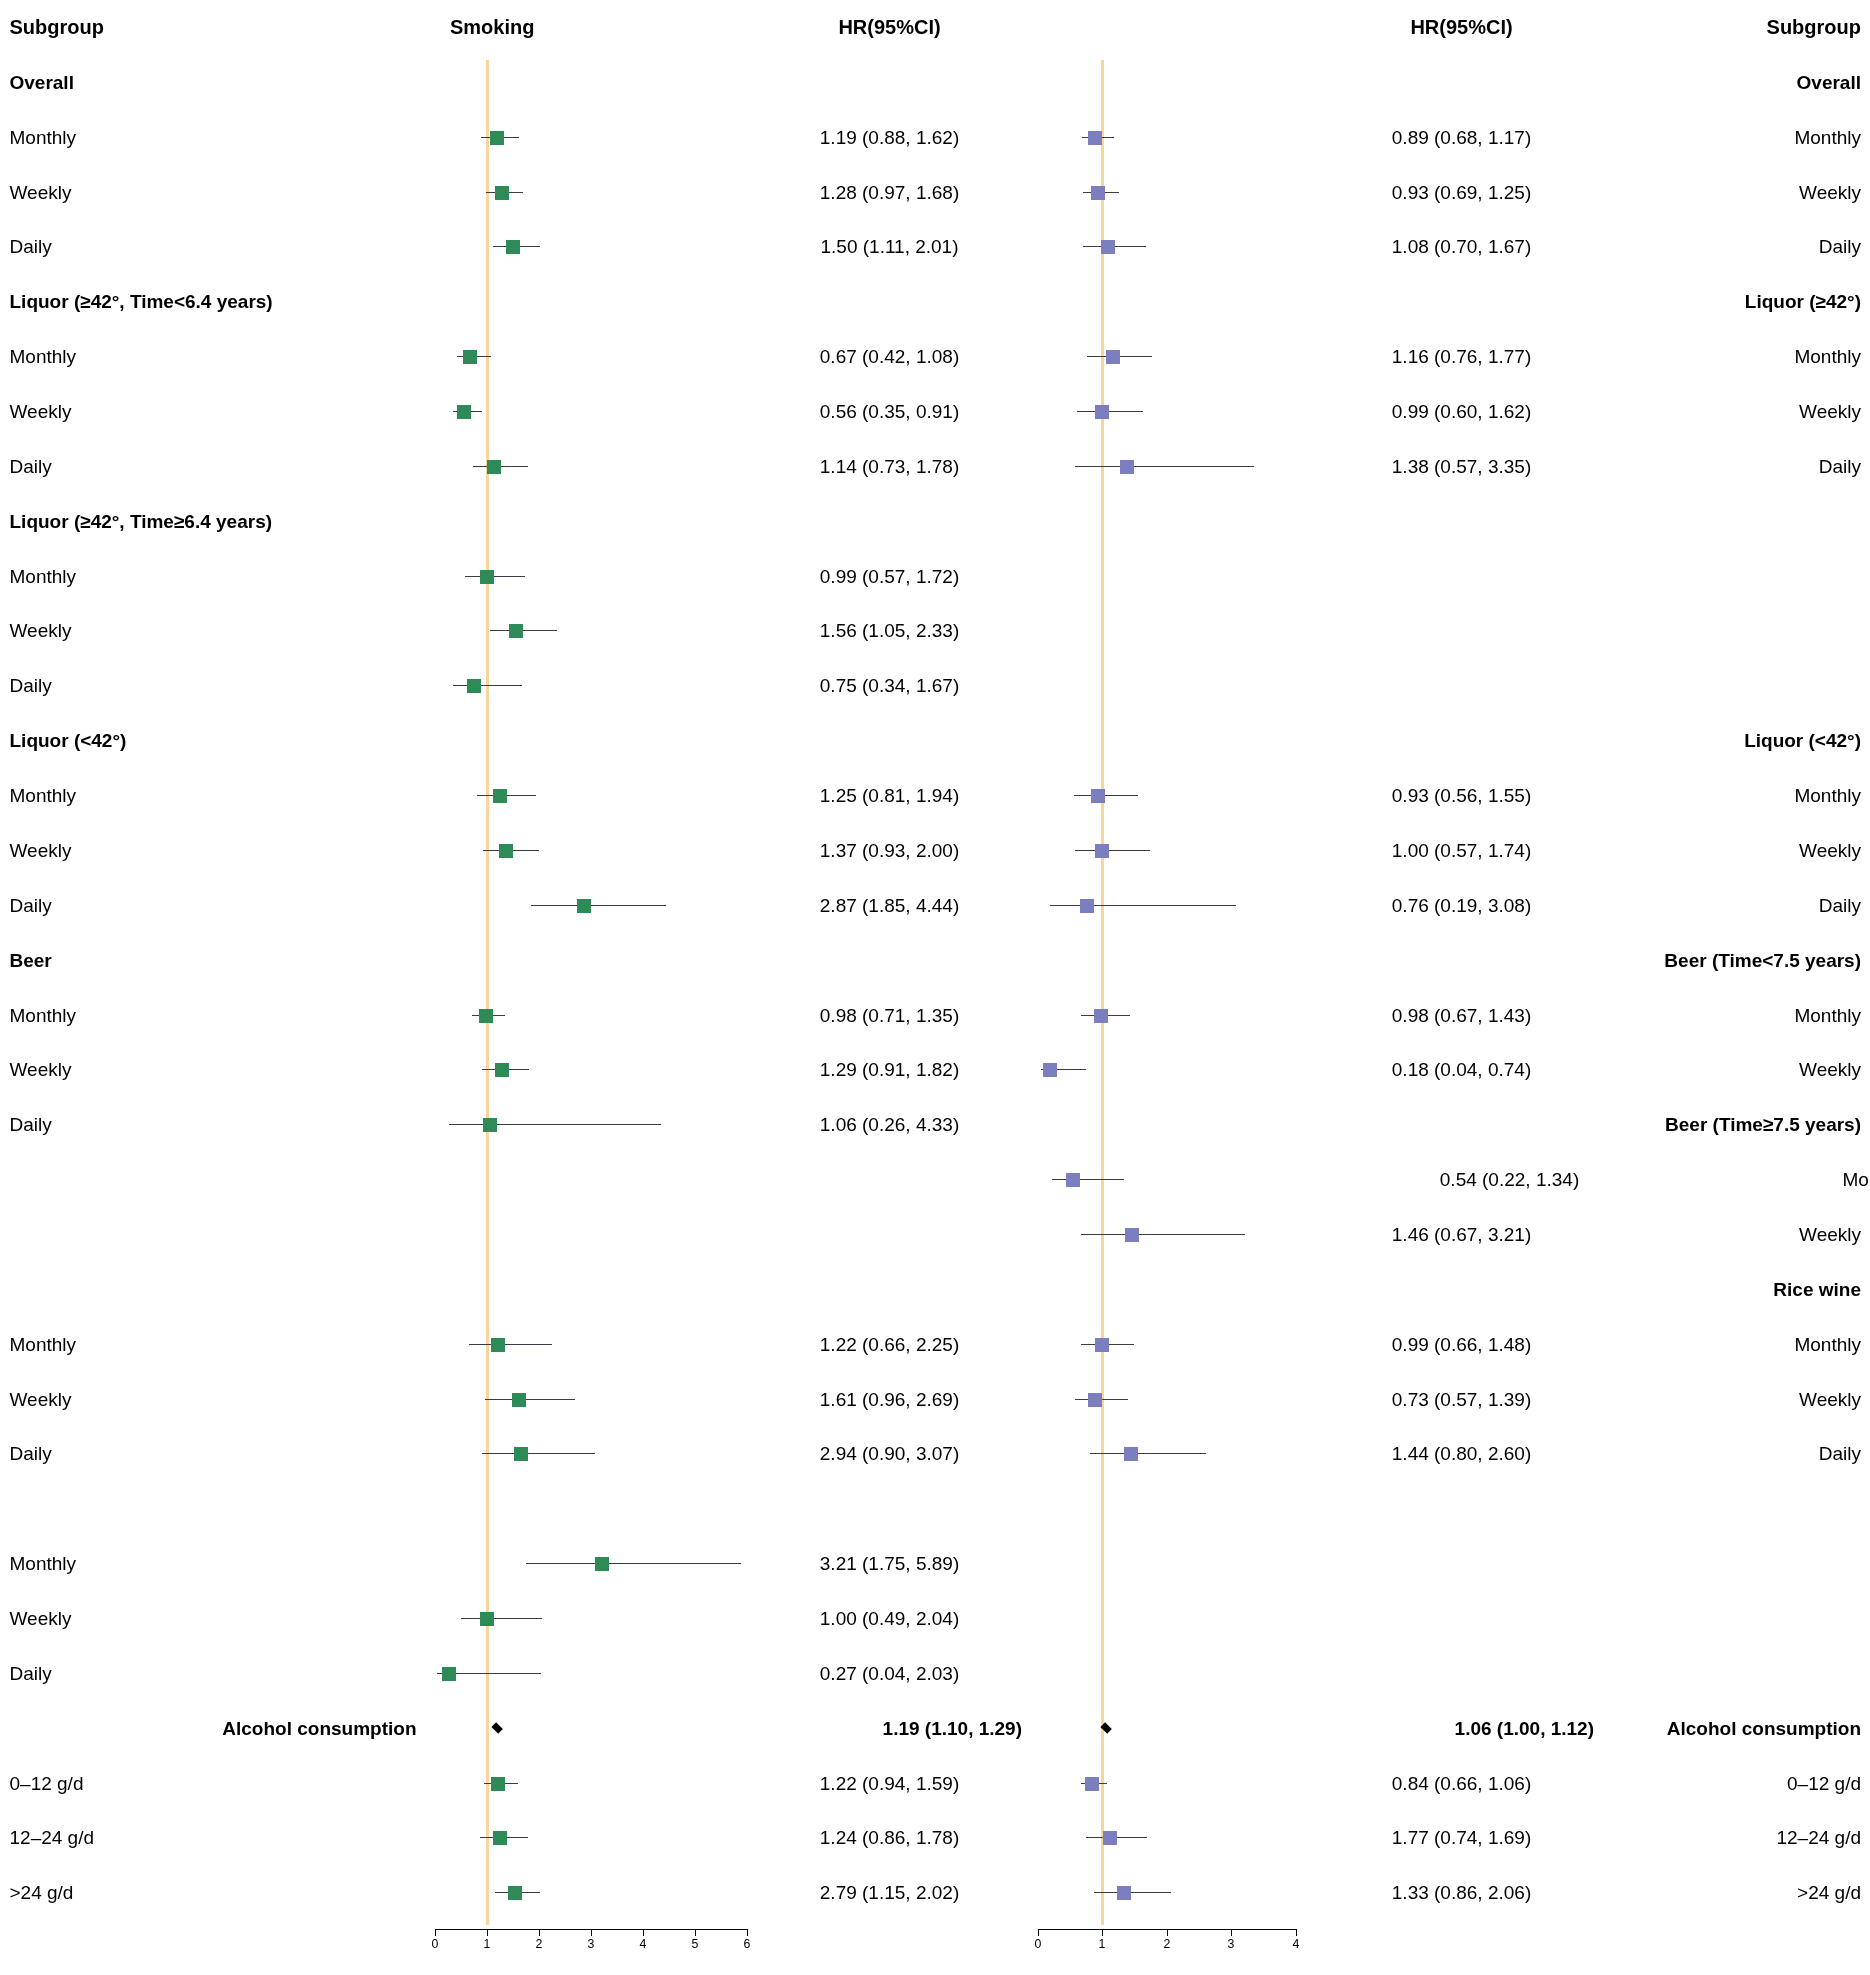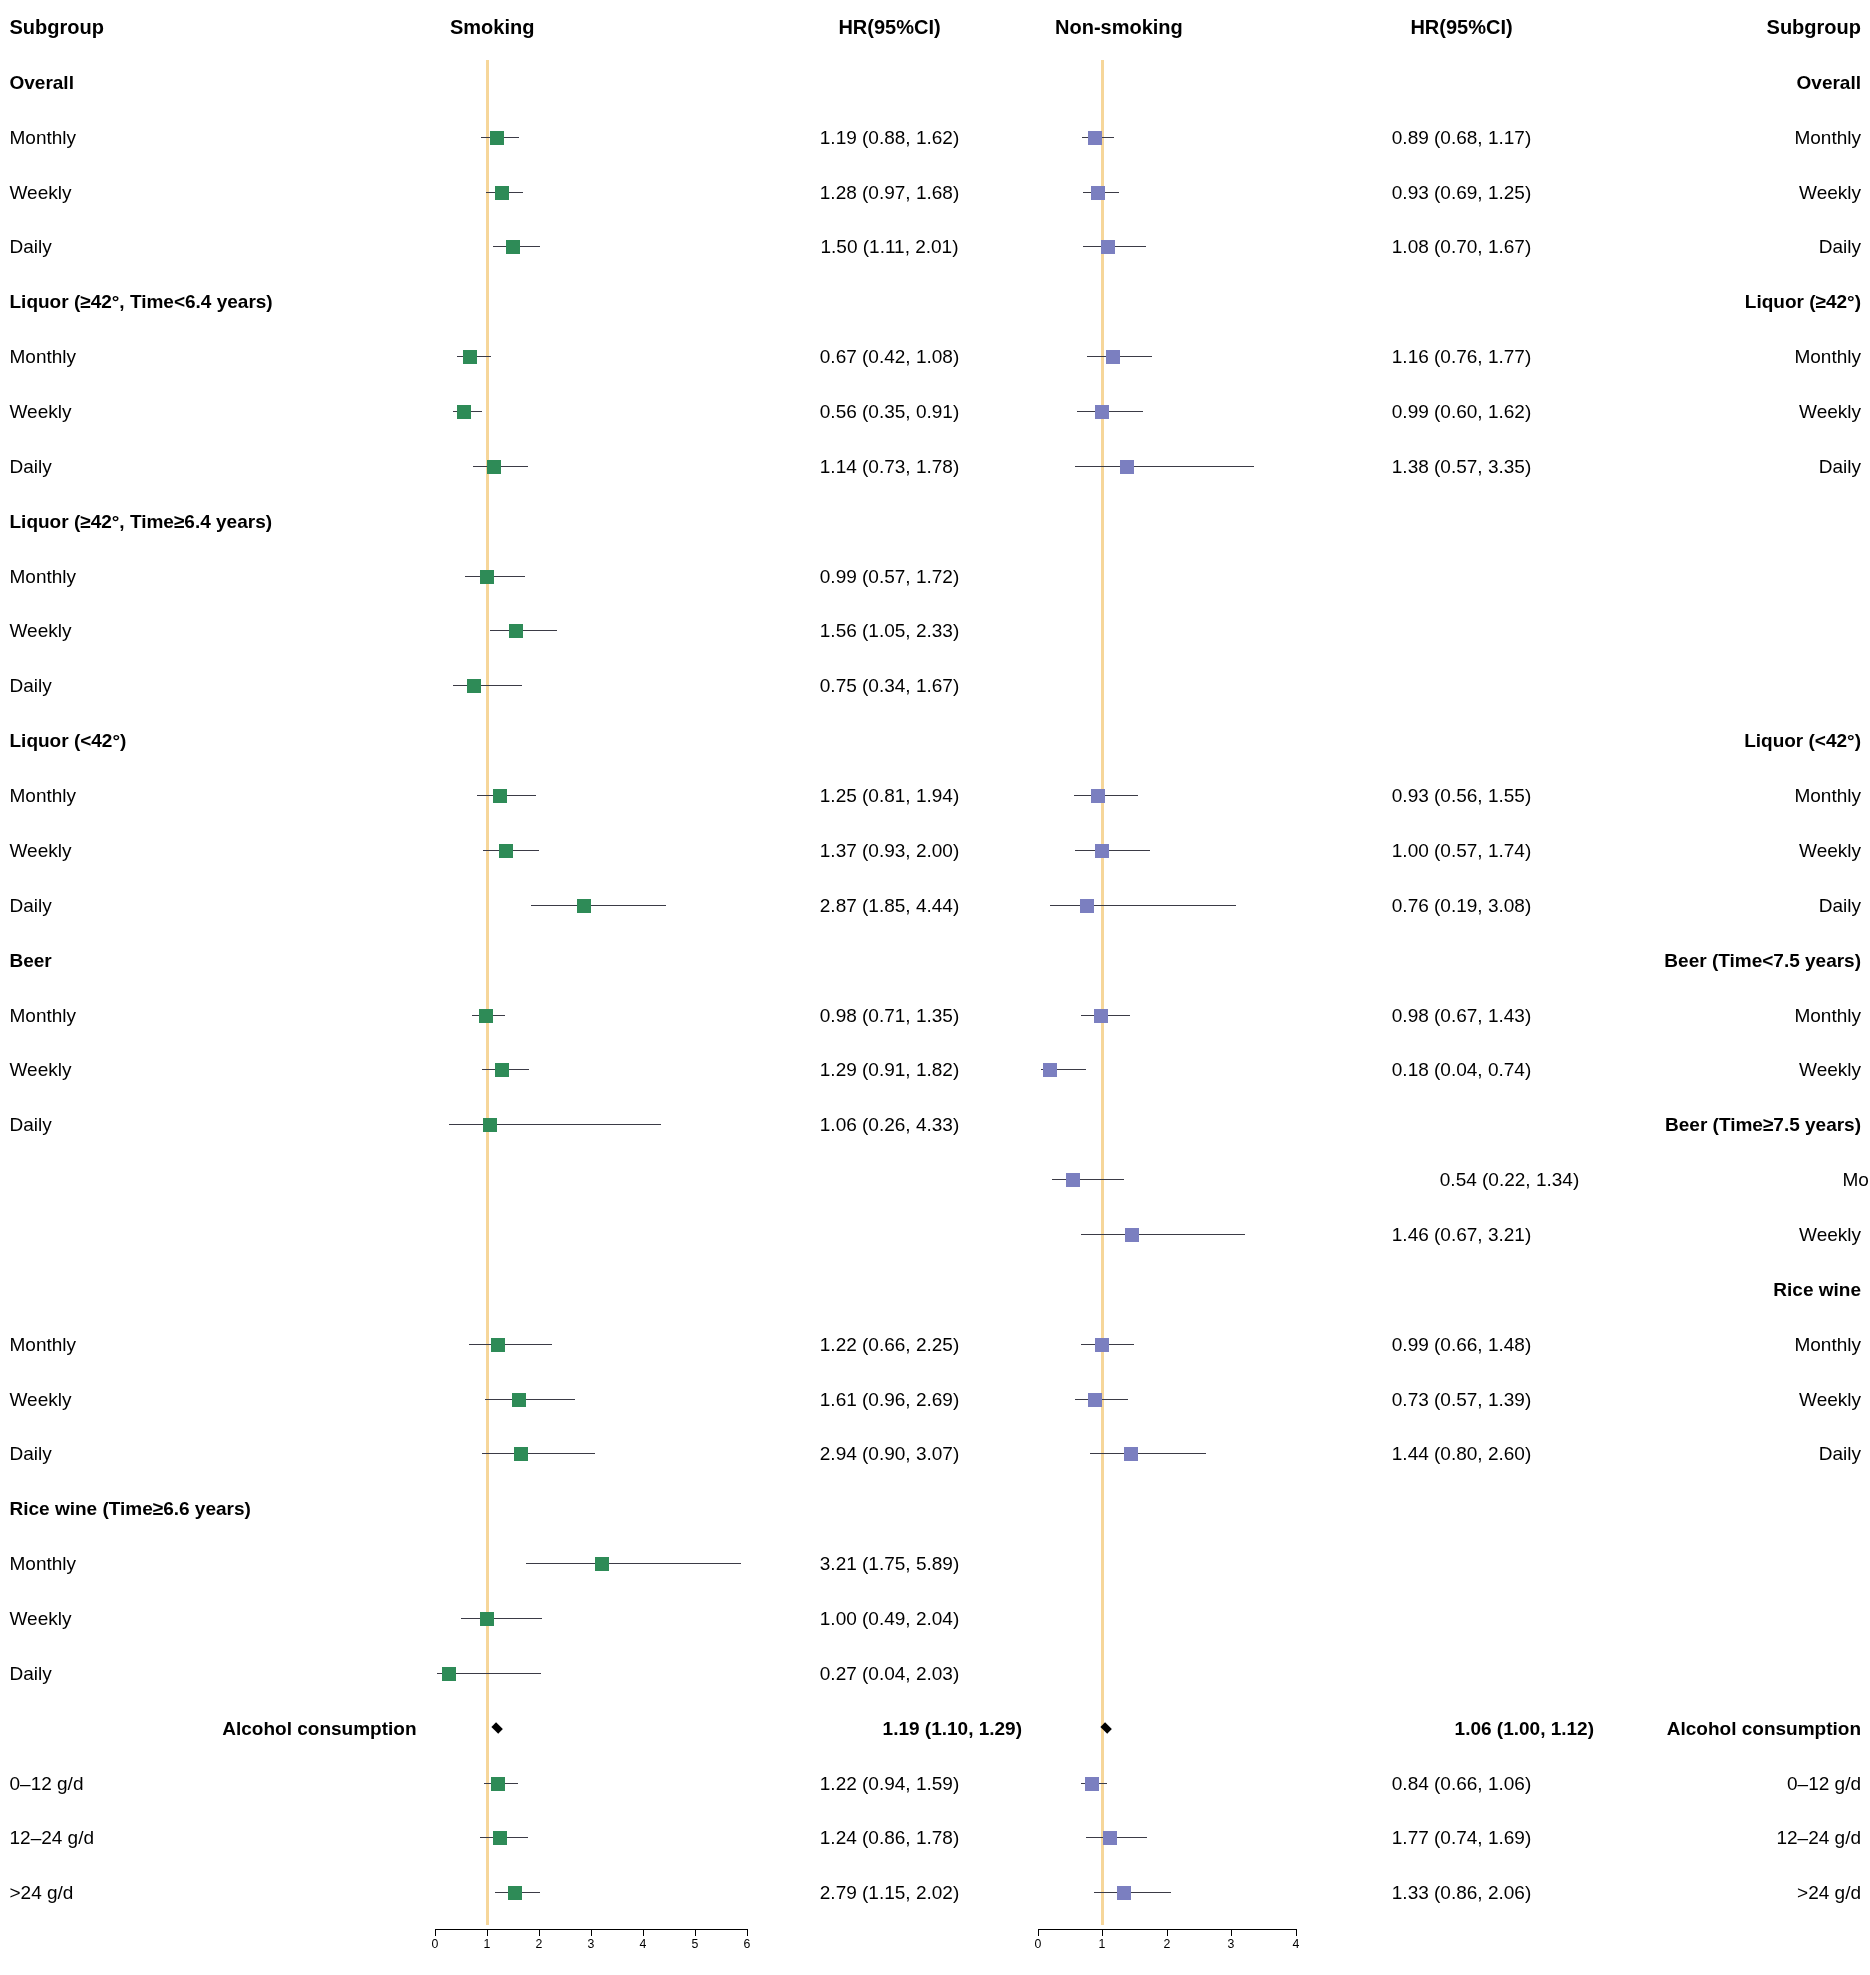--- a/index.html
+++ b/index.html
@@ -109,21 +109,20 @@
 </style>
 </head>
 <body>
 
 <div class="plot">
 
   <div class="row hdr" style="top:0px;">
     <div class="cell c-sub-left">Subgroup</div>
     <div class="cell c-plot-left">Smoking</div>
     <div class="cell c-hr-left">HR(95%CI)</div>
-    <div class="cell c-plot-right">Non-smoking</div>
     <div class="cell c-hr-right">HR(95%CI)</div>
     <div class="cell c-sub-right">Subgroup</div>
   </div>
 
   <div class="refline left" id="ref-left" style="top: 60px; height: 1865px; left: 486px;"></div>
   <div class="refline right" id="ref-right" style="top: 60px; height: 1865px; left: 1101px;"></div>
 
   <div id="rows-container">
       <div class="row group" style="top: 55px;">
         <div class="cell c-sub-left" style="font-weight: bold;">Overall</div>
@@ -274,21 +273,20 @@
         <div class="cell c-hr-right">0.73 (0.57, 1.39)</div>
         <div class="cell c-sub-right">Weekly</div>
       </div>
       <div class="row" style="top: 1426px;">
         <div class="cell c-sub-left">Daily</div>
         <div class="cell c-hr-left">2.94 (0.90, 3.07)</div>
         <div class="cell c-hr-right">1.44 (0.80, 2.60)</div>
         <div class="cell c-sub-right">Daily</div>
       </div>
       <div class="row group" style="top: 1481px;">
-        <div class="cell c-sub-left" style="font-weight: bold;">Rice wine (Time≥6.6 years)</div>
         <div class="cell c-hr-left"></div>
         <div class="cell c-hr-right"></div>
         <div class="cell c-sub-right" style="font-weight: bold;"></div>
       </div>
       <div class="row" style="top: 1536px;">
         <div class="cell c-sub-left">Monthly</div>
         <div class="cell c-hr-left">3.21 (1.75, 5.89)</div>
         <div class="cell c-hr-right"></div>
         <div class="cell c-sub-right"></div>
       </div>

